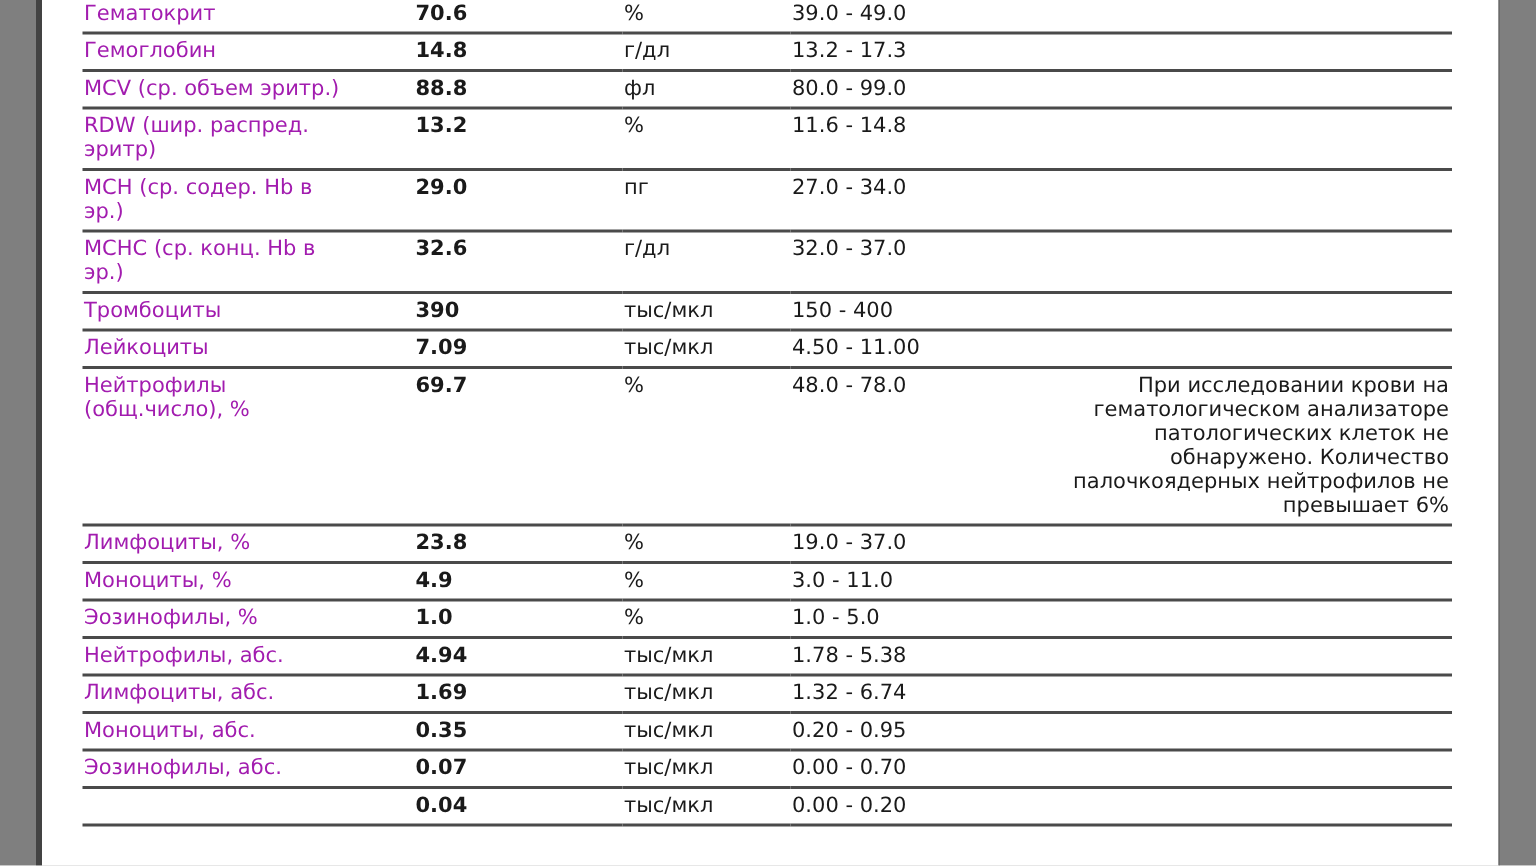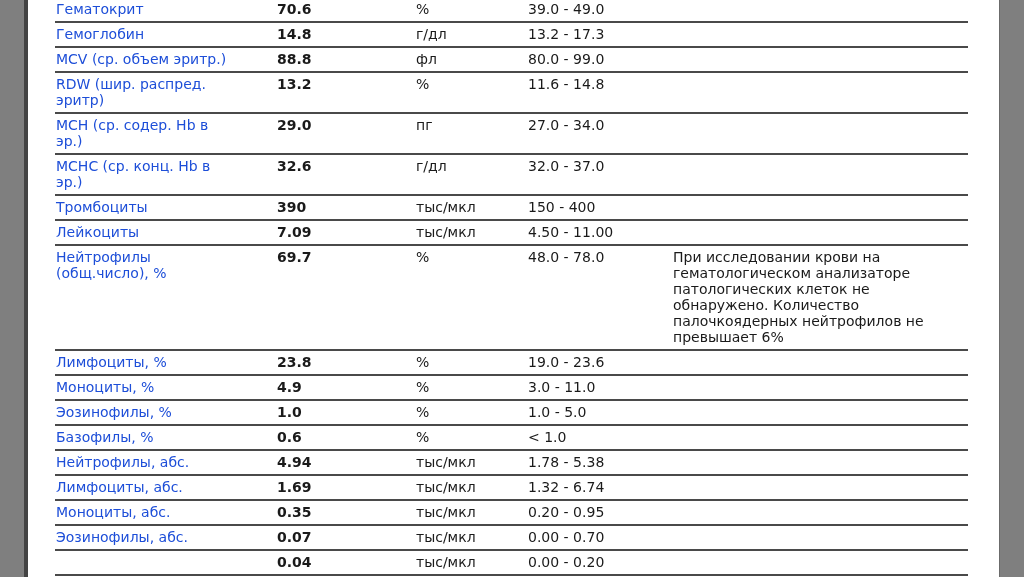--- a/index.html
+++ b/index.html
@@ -53,37 +53,38 @@
     overflow: hidden;
   }
   table.results tr:first-child td { padding-top: 1px; }
   .col-name  { width: 221px; }
   .col-value { width: 139px; }
   .col-unit  { width: 112px; }
   .col-range { width: 145px; }
   .col-comment { width: 296px; }
   td.c-name { padding-left: 2px; }
   .param-link {
-    color: #1d4ed8;
+    color: #a21caf;
     text-decoration: none;
     white-space: pre-line;
     cursor: pointer;
   }
   td.c-value {
     font-weight: bold;
     color: #000000;
     font-size: 14.5px;
   }
   td.c-unit, td.c-range { color: #141414; }
   td.c-comment {
     font-size: 11px;
     line-height: 12px;
     color: #1c1c1c;
     padding-top: 3px;
     padding-bottom: 2px;
+    text-align: right;
   }
 </style>
 </head>
 <body>
 
 <div class="screen">
   <div class="gutter-left"></div>
 
   <div class="page">
     <table class="results">
@@ -179,48 +180,39 @@
     <td class="c-unit">%</td>
     <td class="c-range">48.0 - 78.0</td>
     <td class="c-comment">При исследовании крови на гематологическом анализаторе патологических клеток не обнаружено. Количество палочкоядерных нейтрофилов не превышает 6%</td>
   </tr>
           <tr>
     <td class="c-name">
       <span class="param-link">Лимфоциты, %</span>
     </td>
     <td class="c-value">23.8</td>
     <td class="c-unit">%</td>
-    <td class="c-range">19.0 - 23.6</td>
+    <td class="c-range">19.0 - 37.0</td>
     <td class="c-comment"></td>
   </tr>
           <tr>
     <td class="c-name">
       <span class="param-link">Моноциты, %</span>
     </td>
     <td class="c-value">4.9</td>
     <td class="c-unit">%</td>
     <td class="c-range">3.0 - 11.0</td>
     <td class="c-comment"></td>
   </tr>
           <tr>
     <td class="c-name">
       <span class="param-link">Эозинофилы, %</span>
     </td>
     <td class="c-value">1.0</td>
     <td class="c-unit">%</td>
     <td class="c-range">1.0 - 5.0</td>
-    <td class="c-comment"></td>
-  </tr>
-          <tr>
-    <td class="c-name">
-      <span class="param-link">Базофилы, %</span>
-    </td>
-    <td class="c-value">0.6</td>
-    <td class="c-unit">%</td>
-    <td class="c-range">&lt; 1.0</td>
     <td class="c-comment"></td>
   </tr>
           <tr>
     <td class="c-name">
       <span class="param-link">Нейтрофилы, абс.</span>
     </td>
     <td class="c-value">4.94</td>
     <td class="c-unit">тыс/мкл</td>
     <td class="c-range">1.78 - 5.38</td>
     <td class="c-comment"></td>

